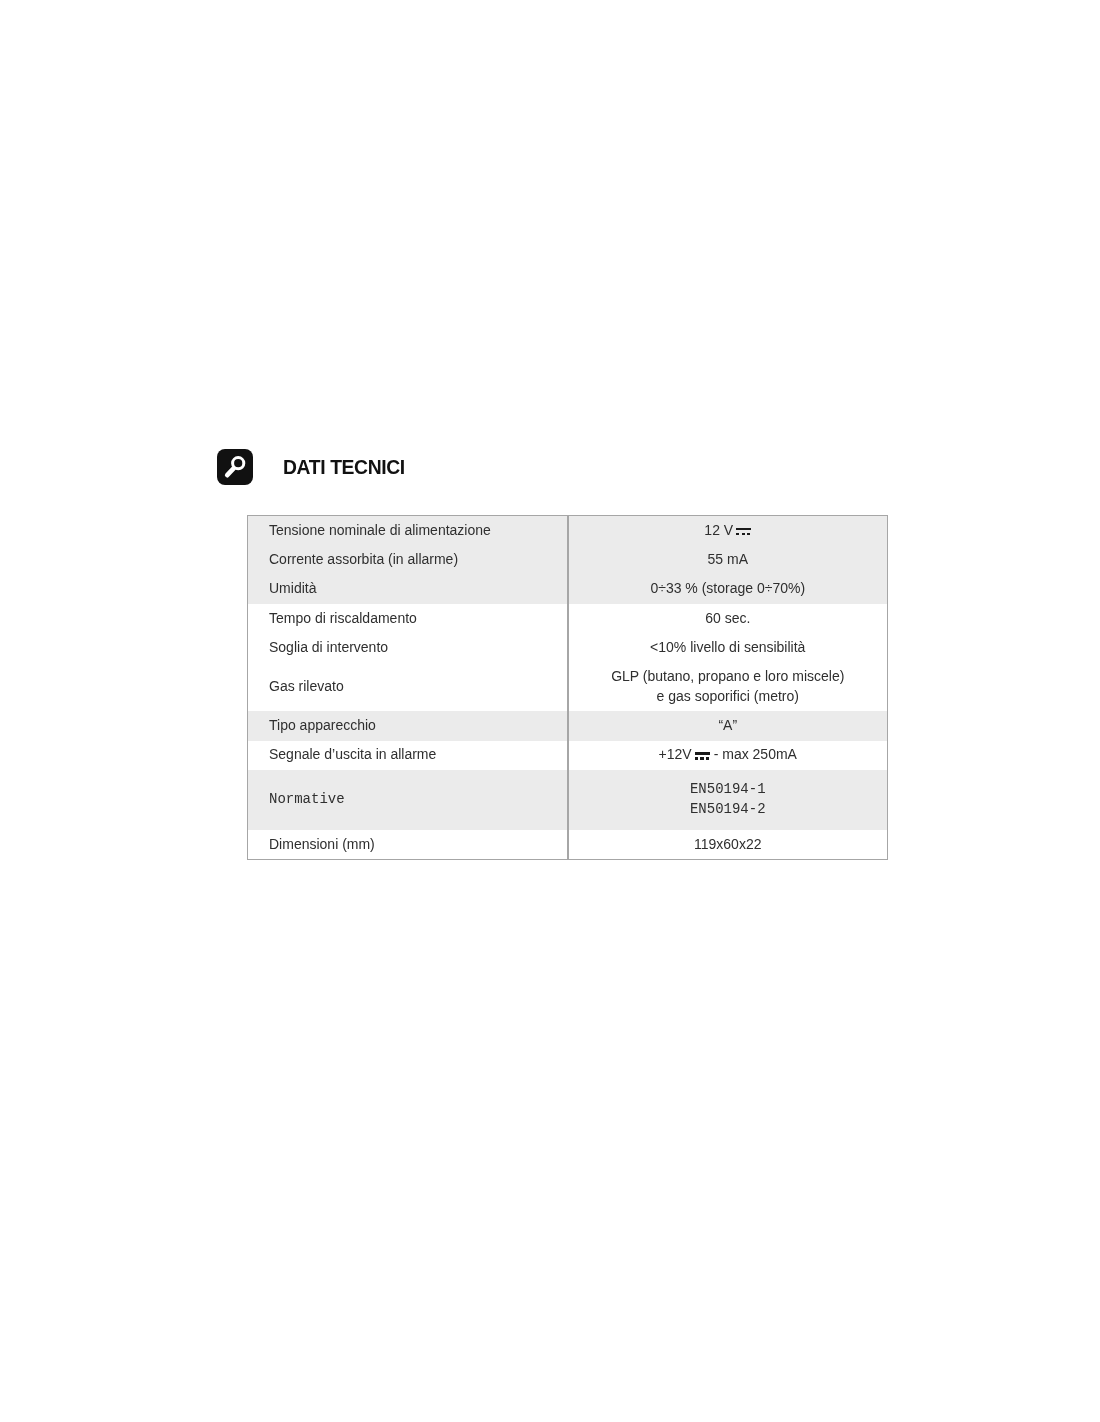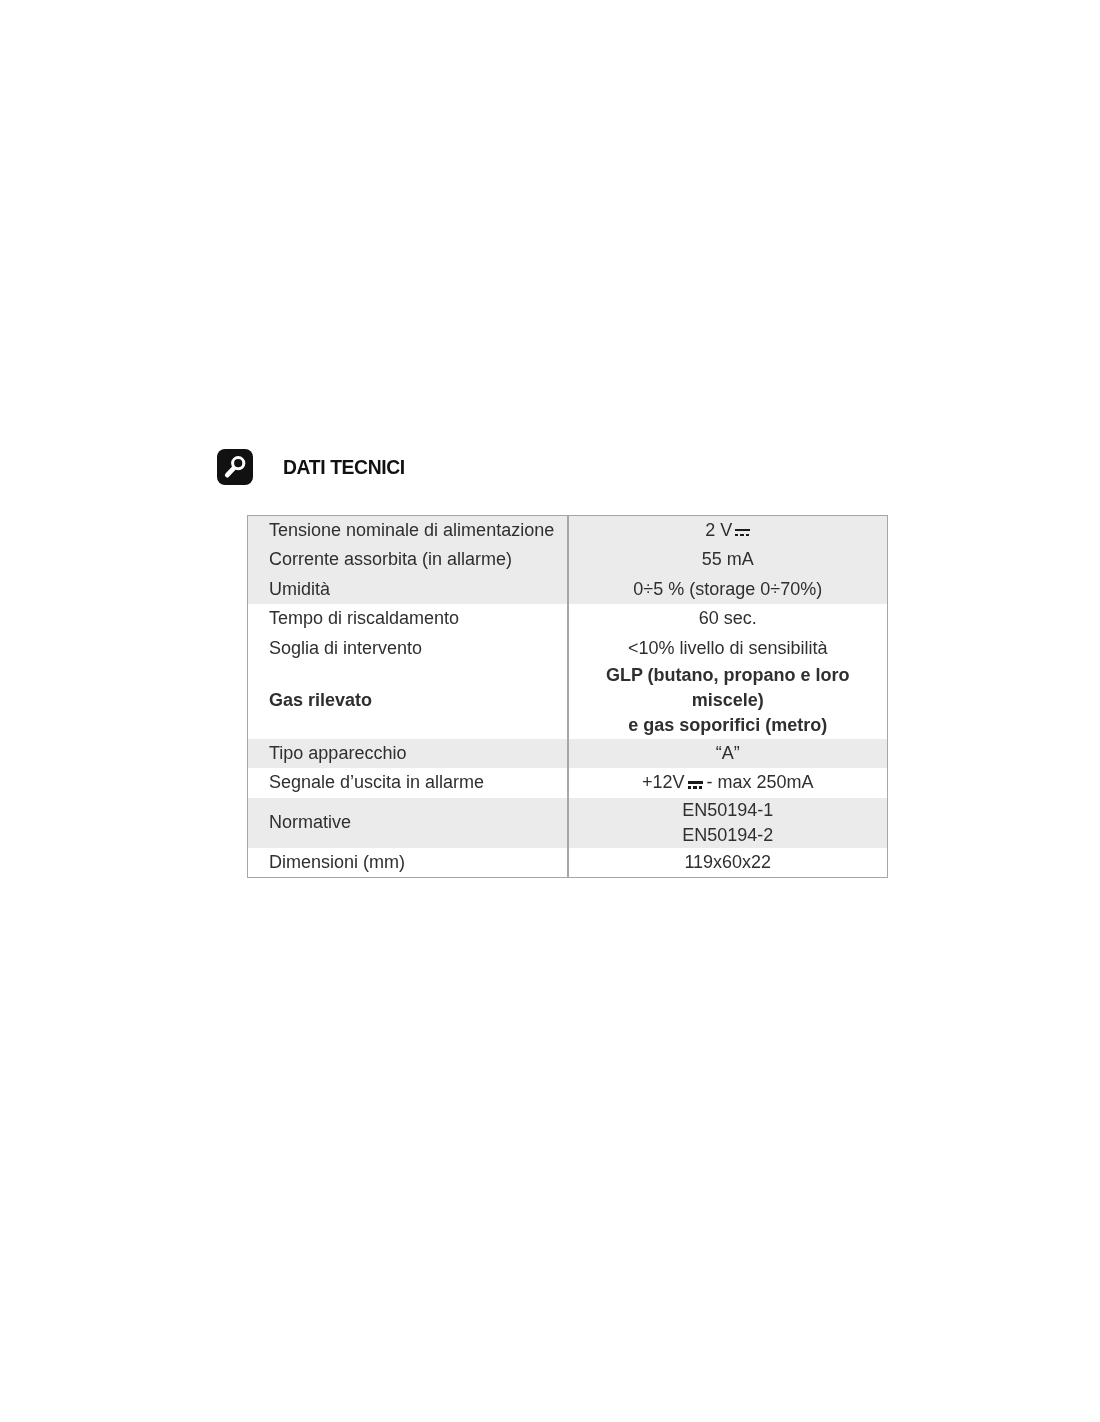--- a/index.html
+++ b/index.html
@@ -35,34 +35,34 @@
 
   
   .spec-table {
     position:absolute; left:247px; top:515px;
     width:641px;
     border-collapse:collapse;
     table-layout:fixed;
     border:1px solid #a6a6a6;
   }
   .spec-table td {
-    font-size:18px;
+    font-size:14px;
     color:#2f2f2f;
     vertical-align:middle;
     line-height:1.4;
   }
   td.label-cell {
     width:320px;
     padding-left:21px;
     border-right:2px solid #a6a6a6;
   }
   td.value-cell { text-align:center; }
   tr.row       { height:29.5px; }
-  tr.row-tall2 { height:48px;font-weight:bold; }
-  tr.row-tall  { height:44px; }
+  tr.row-tall2 { height:48px; }
+  tr.row-tall  { height:60px;font-family:Liberation Mono, monospace; }
   tr.shaded    { background:#ebebeb; }
 
   
   .dc-icon {
     display:inline-block;
     width:15px; height:9px;
     margin-left:3px; margin-right:4px;
     position:relative;
     vertical-align:-1px;
   }
@@ -87,29 +87,29 @@
       <line x1="11.6" y1="14.4" x2="5.2" y2="21.2" stroke="#ffffff" stroke-width="4.6" stroke-linecap="round"></line>
     </svg>
   </div>
   <div class="section-title">DATI TECNICI</div>
 </div>
 
 <table class="spec-table">
   <tbody>
     <tr class="row shaded">
       <td class="label-cell">Tensione nominale di alimentazione</td>
-      <td class="value-cell"><span>2 V</span><span class="dc-icon dc-first"></span></td>
+      <td class="value-cell"><span>12 V</span><span class="dc-icon dc-first"></span></td>
     </tr>
     <tr class="row shaded">
       <td class="label-cell">Corrente assorbita (in allarme)</td>
       <td class="value-cell">55 mA</td>
     </tr>
     <tr class="row shaded">
       <td class="label-cell">Umidità</td>
-      <td class="value-cell">0÷5 %  (storage 0÷70%)</td>
+      <td class="value-cell">0÷33 %  (storage 0÷70%)</td>
     </tr>
     <tr class="row">
       <td class="label-cell">Tempo di riscaldamento</td>
       <td class="value-cell">60 sec.</td>
     </tr>
     <tr class="row">
       <td class="label-cell">Soglia di intervento</td>
       <td class="value-cell">&lt;10% livello di sensibilità</td>
     </tr>
     <tr class="row-tall2">

